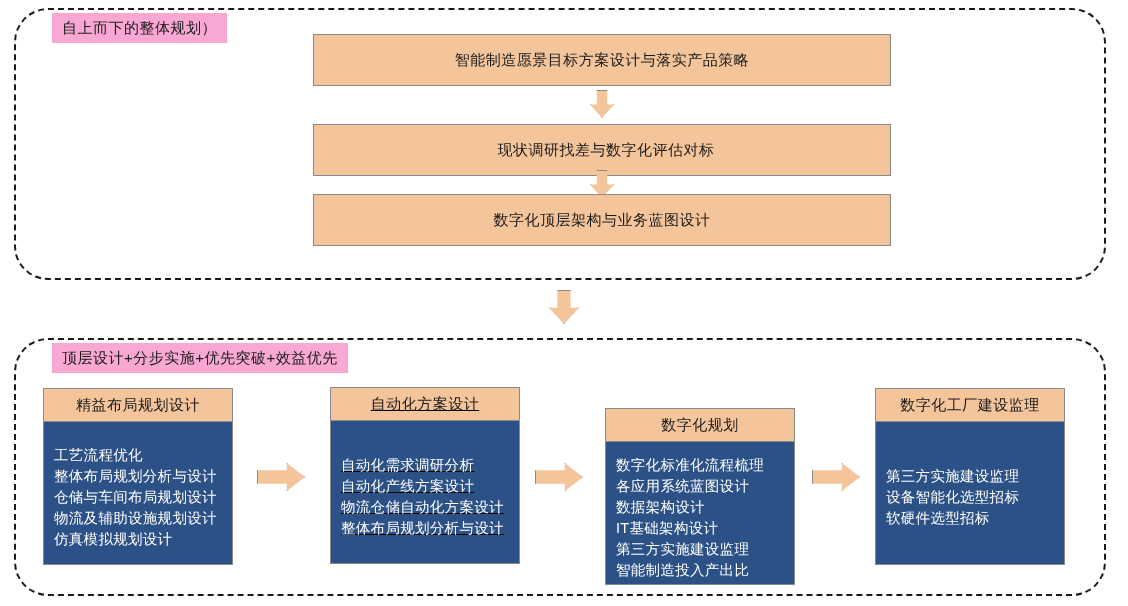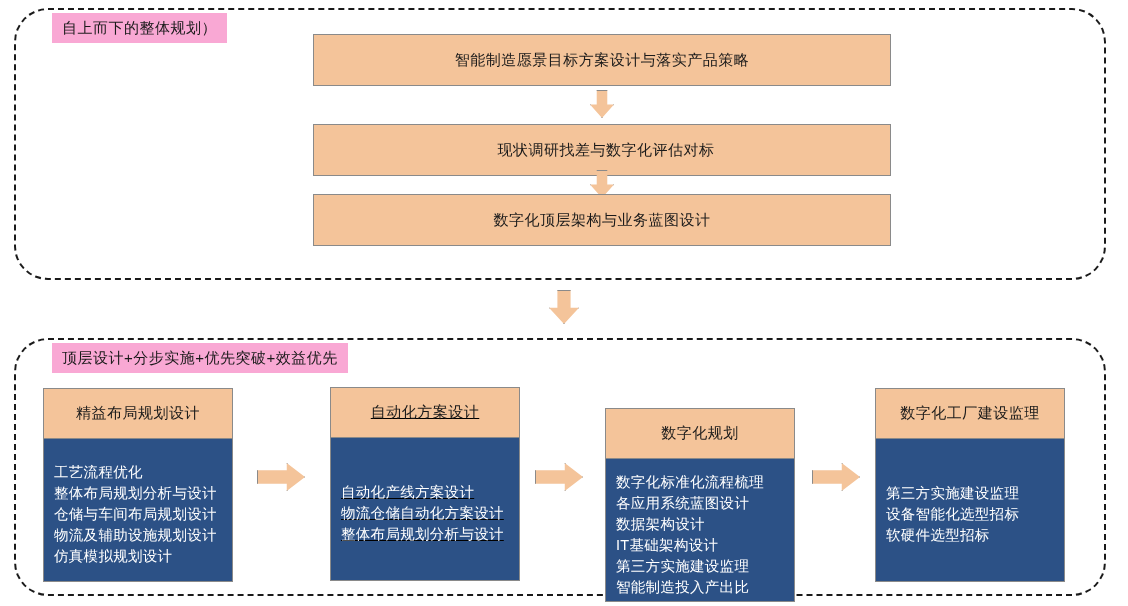--- a/index.html
+++ b/index.html
@@ -100,21 +100,21 @@
   #arrow-top-2 { left: 590px; top: 170px; }
   #arrow-between { left: 549px; top: 290px; }
 
   
   .card {
     position: absolute;
     width: 190px;
     box-sizing: border-box;
   }
   .card-head {
-    height: 51px;
+    height: 34px;
     background: #f4c49a;
     border: 1px solid #8a8a8a;
     box-sizing: border-box;
     display: flex;
     align-items: center;
     justify-content: center;
     font-size: 15px;
     color: #1a1a1a;
     letter-spacing: 0.5px;
   }
@@ -187,20 +187,21 @@
       <div class="line">物流及辅助设施规划设计</div>
       <div class="line">仿真模拟规划设计</div>
     </div>
   </div>
 
   <div class="right-arrow" id="arrow-card-0"></div>
 
   <div class="card" id="card-1">
     <div class="card-head">自动化方案设计</div>
     <div class="card-body center-text">
+      <div class="line">自动化需求调研分析</div>
       <div class="line">自动化产线方案设计</div>
       <div class="line">物流仓储自动化方案设计</div>
       <div class="line">整体布局规划分析与设计</div>
     </div>
   </div>
 
   <div class="right-arrow" id="arrow-card-1"></div>
 
   <div class="card" id="card-2">
     <div class="card-head">数字化规划</div>

